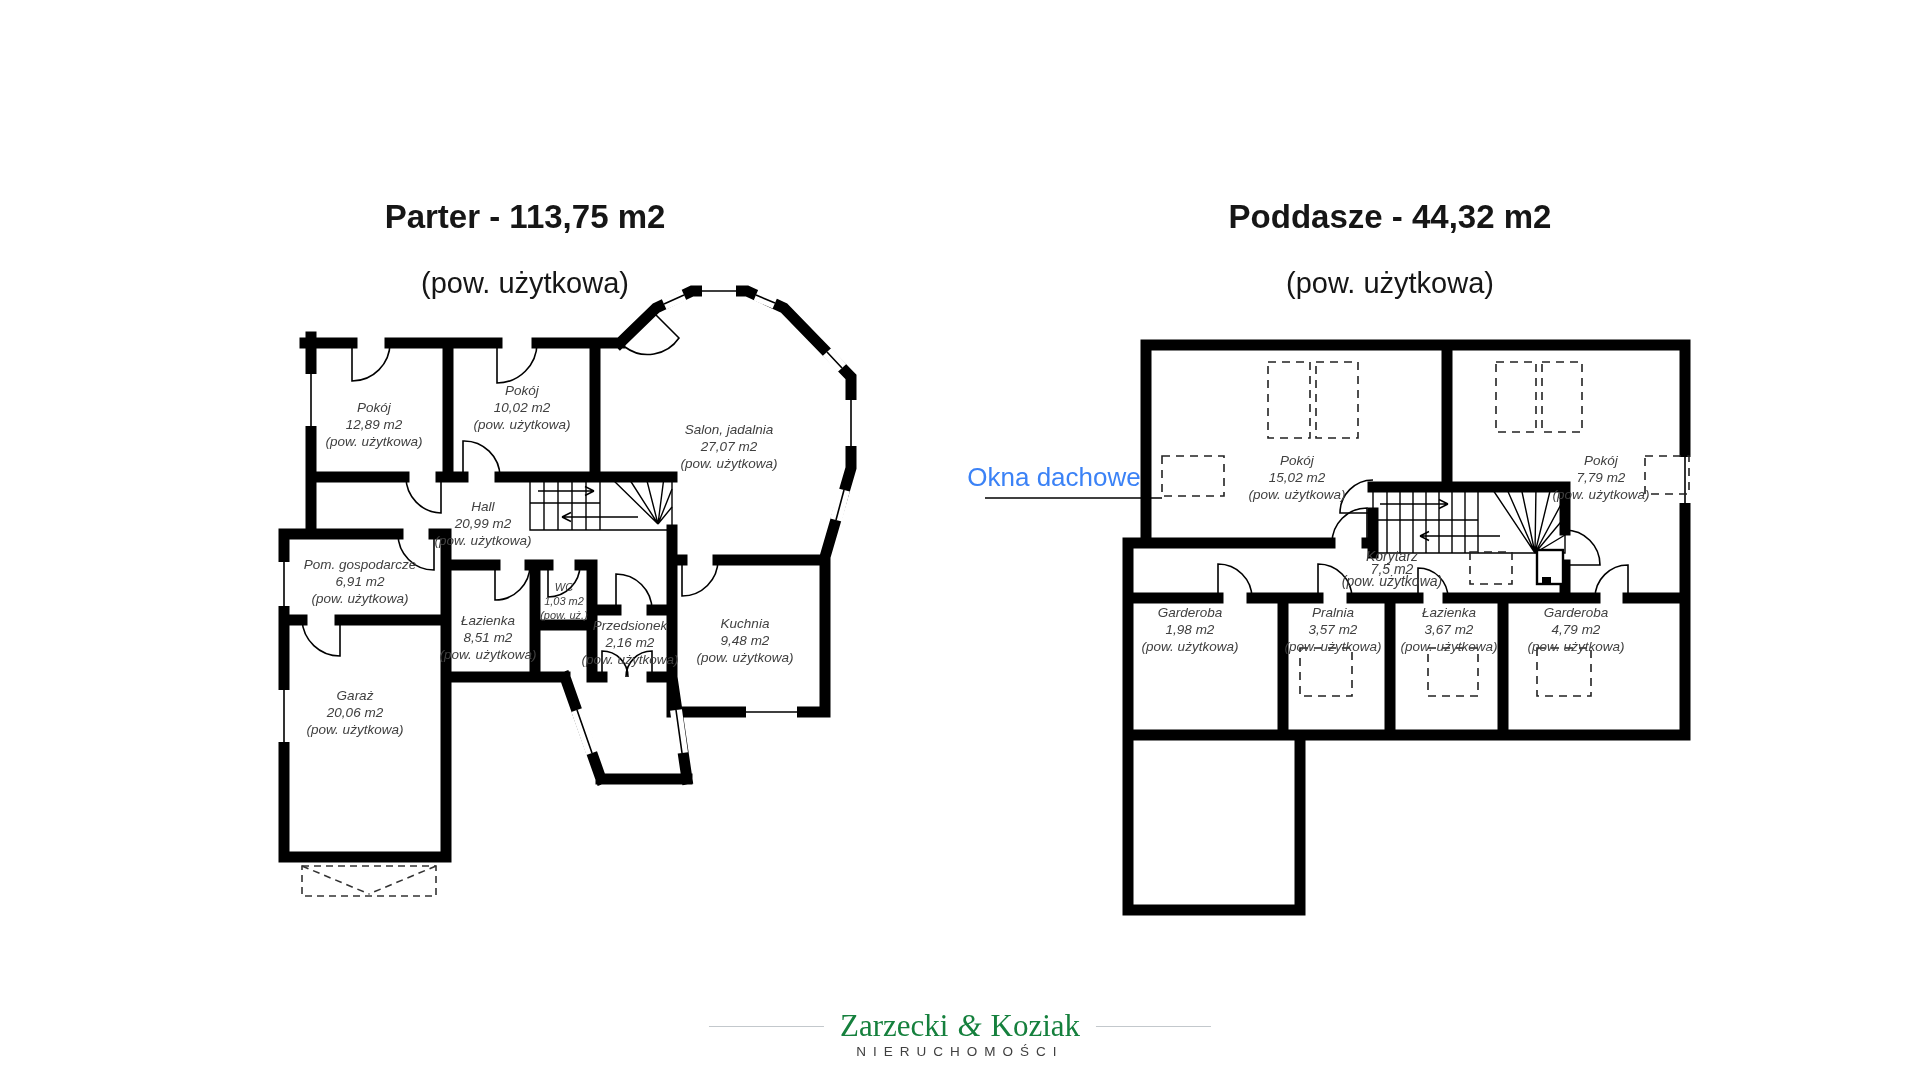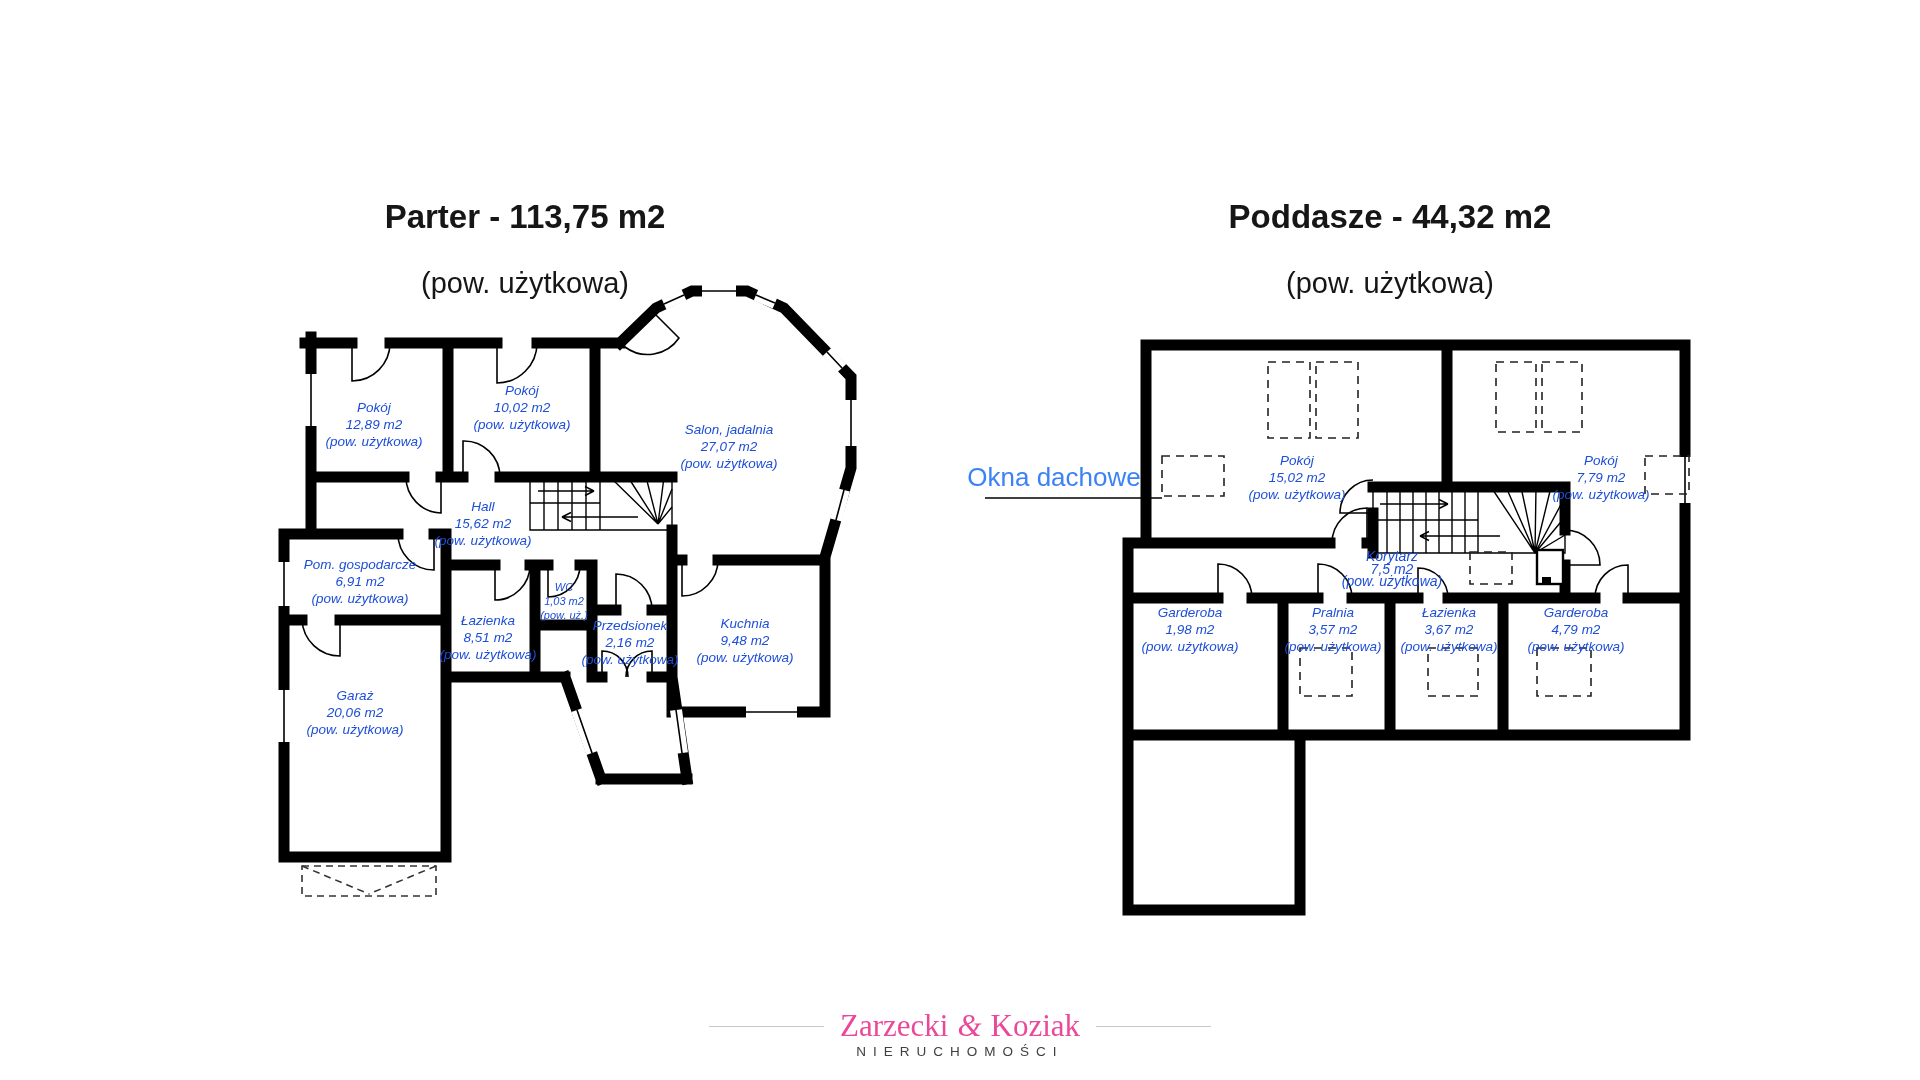--- a/index.html
+++ b/index.html
@@ -5,27 +5,27 @@
   html,body{margin:0;padding:0;background:#fff;}
   .stage{position:relative;width:1768px;height:1080px;background:#fff;overflow:hidden;
          font-family:"Liberation Sans",sans-serif;color:#191919;}
   svg.linework{position:absolute;left:0;top:0;}
   .plan-title{position:absolute;transform:translate(-50%,-50%);font-size:33px;font-weight:700;
               white-space:nowrap;color:#161616;}
   .plan-subtitle{position:absolute;transform:translate(-50%,-50%);font-size:29px;font-weight:400;
               white-space:nowrap;color:#161616;}
   .annotation{position:absolute;transform:translate(-50%,-50%);font-size:26px;color:#3b82f6;white-space:nowrap;}
   .room{position:absolute;transform:translate(-50%,-50%);text-align:center;font-style:italic;
-        color:#1d4ed8;font-size:13.5px;line-height:17px;white-space:nowrap;}
+        color:#404040;font-size:13.5px;line-height:17px;white-space:nowrap;}
   .room.small{font-size:11px;line-height:14px;}
   .room.tiny{font-size:14px;line-height:12.5px;}
   .watermark{position:absolute;left:960px;top:1008px;transform:translateX(-50%);text-align:center;}
   .wm-row{display:flex;align-items:center;justify-content:center;gap:16px;}
   .wm-line{display:inline-block;width:115px;height:1px;background:#c3c8cc;}
-  .wm-name{font-family:"Liberation Serif",serif;font-size:31px;color:#ec4899;white-space:nowrap;
+  .wm-name{font-family:"Liberation Serif",serif;font-size:31px;color:#15803d;white-space:nowrap;
            display:inline-flex;align-items:baseline;gap:9px;}
   .wm-amp{font-style:italic;font-family:"Liberation Serif",serif;}
   .wm-tagline{font-size:13.5px;letter-spacing:7px;color:#404040;white-space:nowrap;
               font-family:"Liberation Sans",sans-serif;}
 </style>
 </head>
 <body>
 
 <div class="stage">
 
@@ -172,21 +172,21 @@
     <div>10,02 m2</div>
     <div>(pow. użytkowa)</div>
   </div>
   <div class="room" style="left:729px;top:446px;text-align:center;">
     <div>Salon, jadalnia</div>
     <div>27,07 m2</div>
     <div>(pow. użytkowa)</div>
   </div>
   <div class="room" style="left:483px;top:523px;">
     <div>Hall</div>
-    <div>15,62 m2</div>
+    <div>20,99 m2</div>
     <div>(pow. użytkowa)</div>
   </div>
   <div class="room" style="left:360px;top:581px;">
     <div>Pom. gospodarcze</div>
     <div>6,91 m2</div>
     <div>(pow. użytkowa)</div>
   </div>
   <div class="room" style="left:488px;top:637px;">
     <div>Łazienka</div>
     <div>8,51 m2</div>

